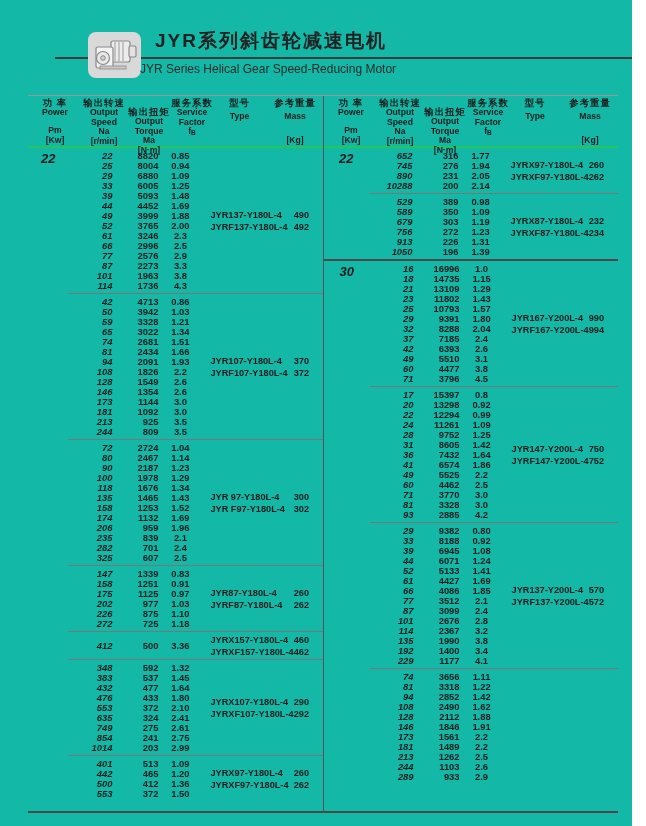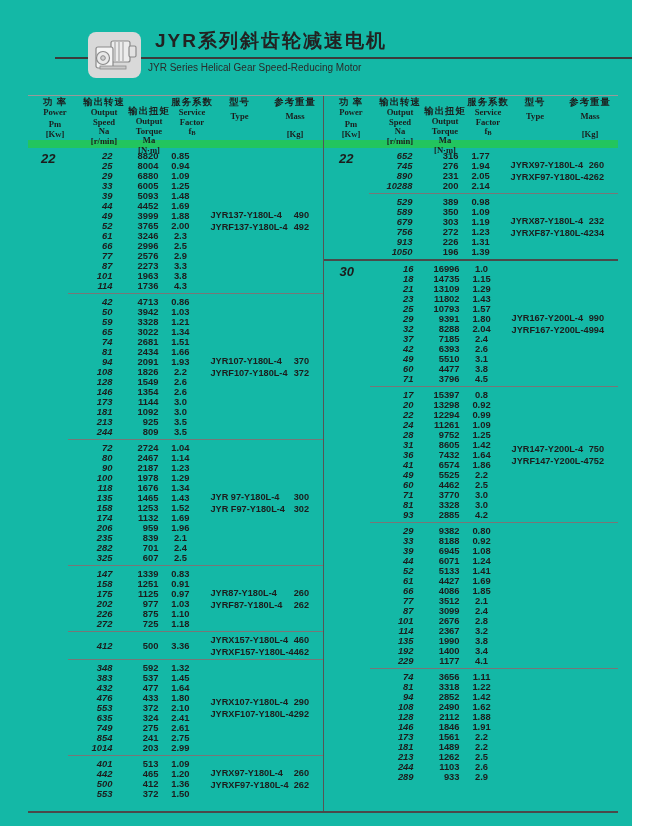--- a/index.html
+++ b/index.html
@@ -5,30 +5,30 @@
   * { margin:0; padding:0; box-sizing:border-box; }
   html,body { background:#ffffff; }
   body { width:646px; height:826px; }
   .sheet { position:relative; width:632px; height:826px; background:#14b8a6;
            font-family:"Liberation Sans", sans-serif; color:#1c1c1c; overflow:hidden; }
 
   
   .title-rule { position:absolute; left:55px; top:57px; width:585px; border-top:2px solid #3c3c3c; }
   .hdr-icon { position:absolute; left:88px; top:32px; width:53px; height:46px; }
   .page-title { position:absolute; left:155px; top:28px; font-size:19px; font-weight:600; letter-spacing:2px; color:#222; }
-  .page-subtitle { position:absolute; left:148px; top:62px; font-size:10px; color:#2a2a2a; }
+  .page-subtitle { position:absolute; left:140px; top:62px; font-size:12px; color:#2a2a2a; }
 
   
   .tablewrap { position:absolute; left:28px; top:95px; width:590px; height:718px;
                border-top:1px solid #999; border-bottom:2px solid #4a4a4a; display:flex; }
   .half { width:295px; display:flex; flex-direction:column; }
   .half.right { border-left:1px solid #555; }
 
   
-  .thead { height:52px; border-bottom:8px solid #22c55e; display:flex; font-weight:700;font-family:Liberation Serif, serif; }
+  .thead { height:52px; border-bottom:2px solid #22c55e; display:flex; font-weight:700; }
   .hcell { display:flex; flex-direction:column; align-items:center; padding-top:2px;
            font-size:8.6px; line-height:9.8px; text-align:center; }
   .hcell .cjk { font-size:9.4px; letter-spacing:1px; white-space:nowrap; }
   .hc-power{width:54px;} .hc-speed{width:44px;} .hc-torque{width:46px;margin-top:9px;}
   .hc-factor{width:40px;} .hc-type{flex:1;} .hc-mass{width:56px;}
   .spacer { flex:1; }
   .fsub { font-size:6.5px; vertical-align:-1px; }
   .hgap { height:4px; }
 
   
@@ -879,20 +879,30 @@
                     <span class="spd">192</span>
                     <span class="trq">1400</span>
                     <span class="fac">3.4</span>
                   </div>
                   <div class="row">
                     <span class="spd">229</span>
                     <span class="trq">1177</span>
                     <span class="fac">4.1</span>
                   </div>
                 </div>
+                <div class="types">
+                  <div class="type-line">
+                    <span class="tname">JYR137-Y200L-4</span>
+                    <span class="tmass">570</span>
+                  </div>
+                  <div class="type-line">
+                    <span class="tname">JYRF137-Y200L-4</span>
+                    <span class="tmass">572</span>
+                  </div>
+                </div>
               </div>
               <div class="sec-sep"></div>
               <div class="section">
                 <div class="rows">
                   <div class="row">
                     <span class="spd">74</span>
                     <span class="trq">3656</span>
                     <span class="fac">1.11</span>
                   </div>
                   <div class="row">

